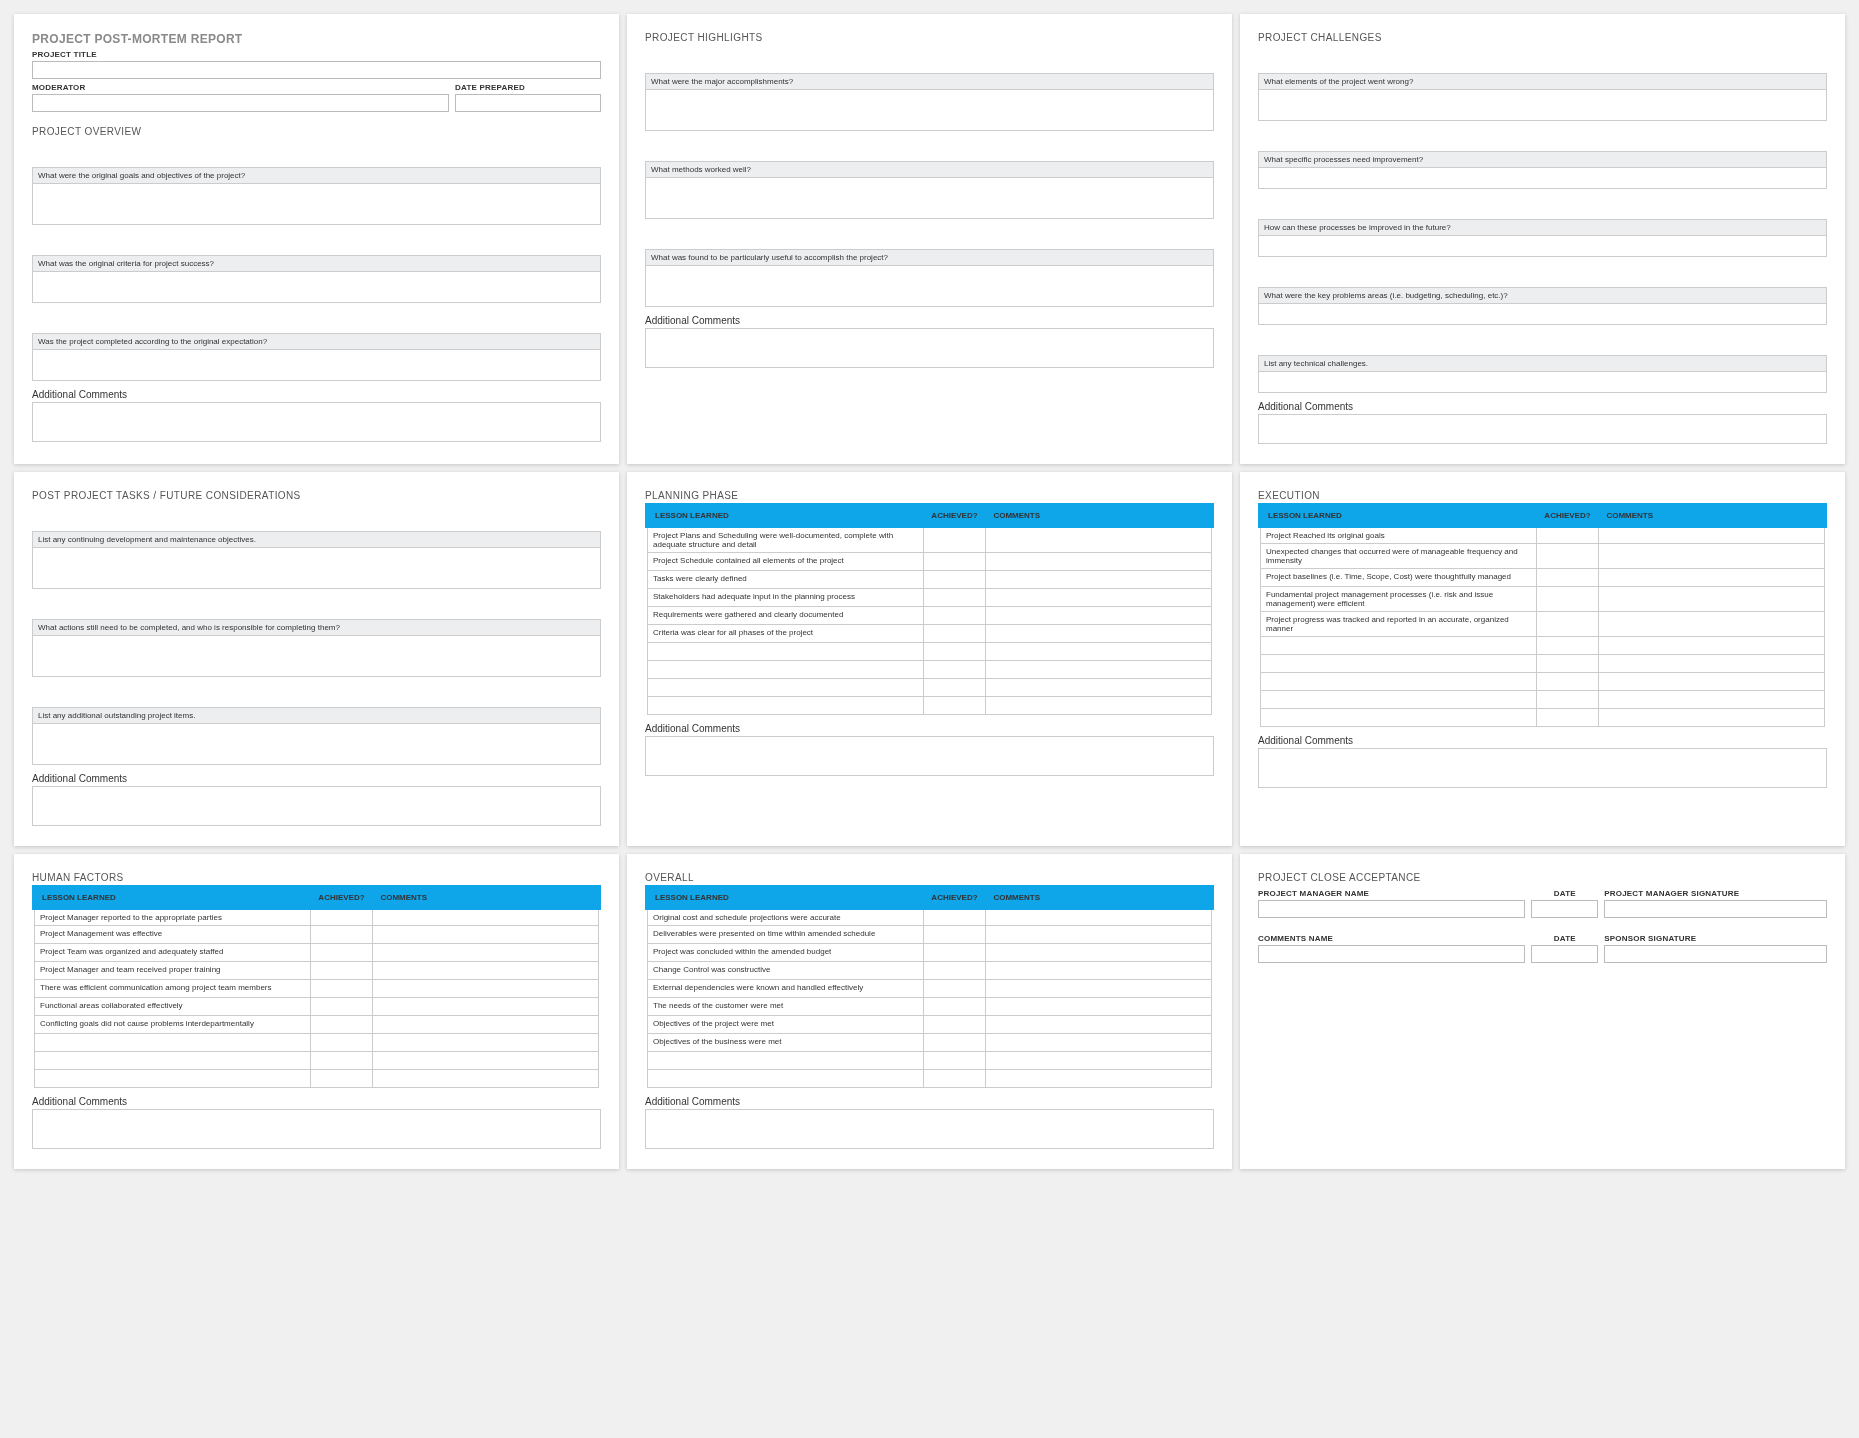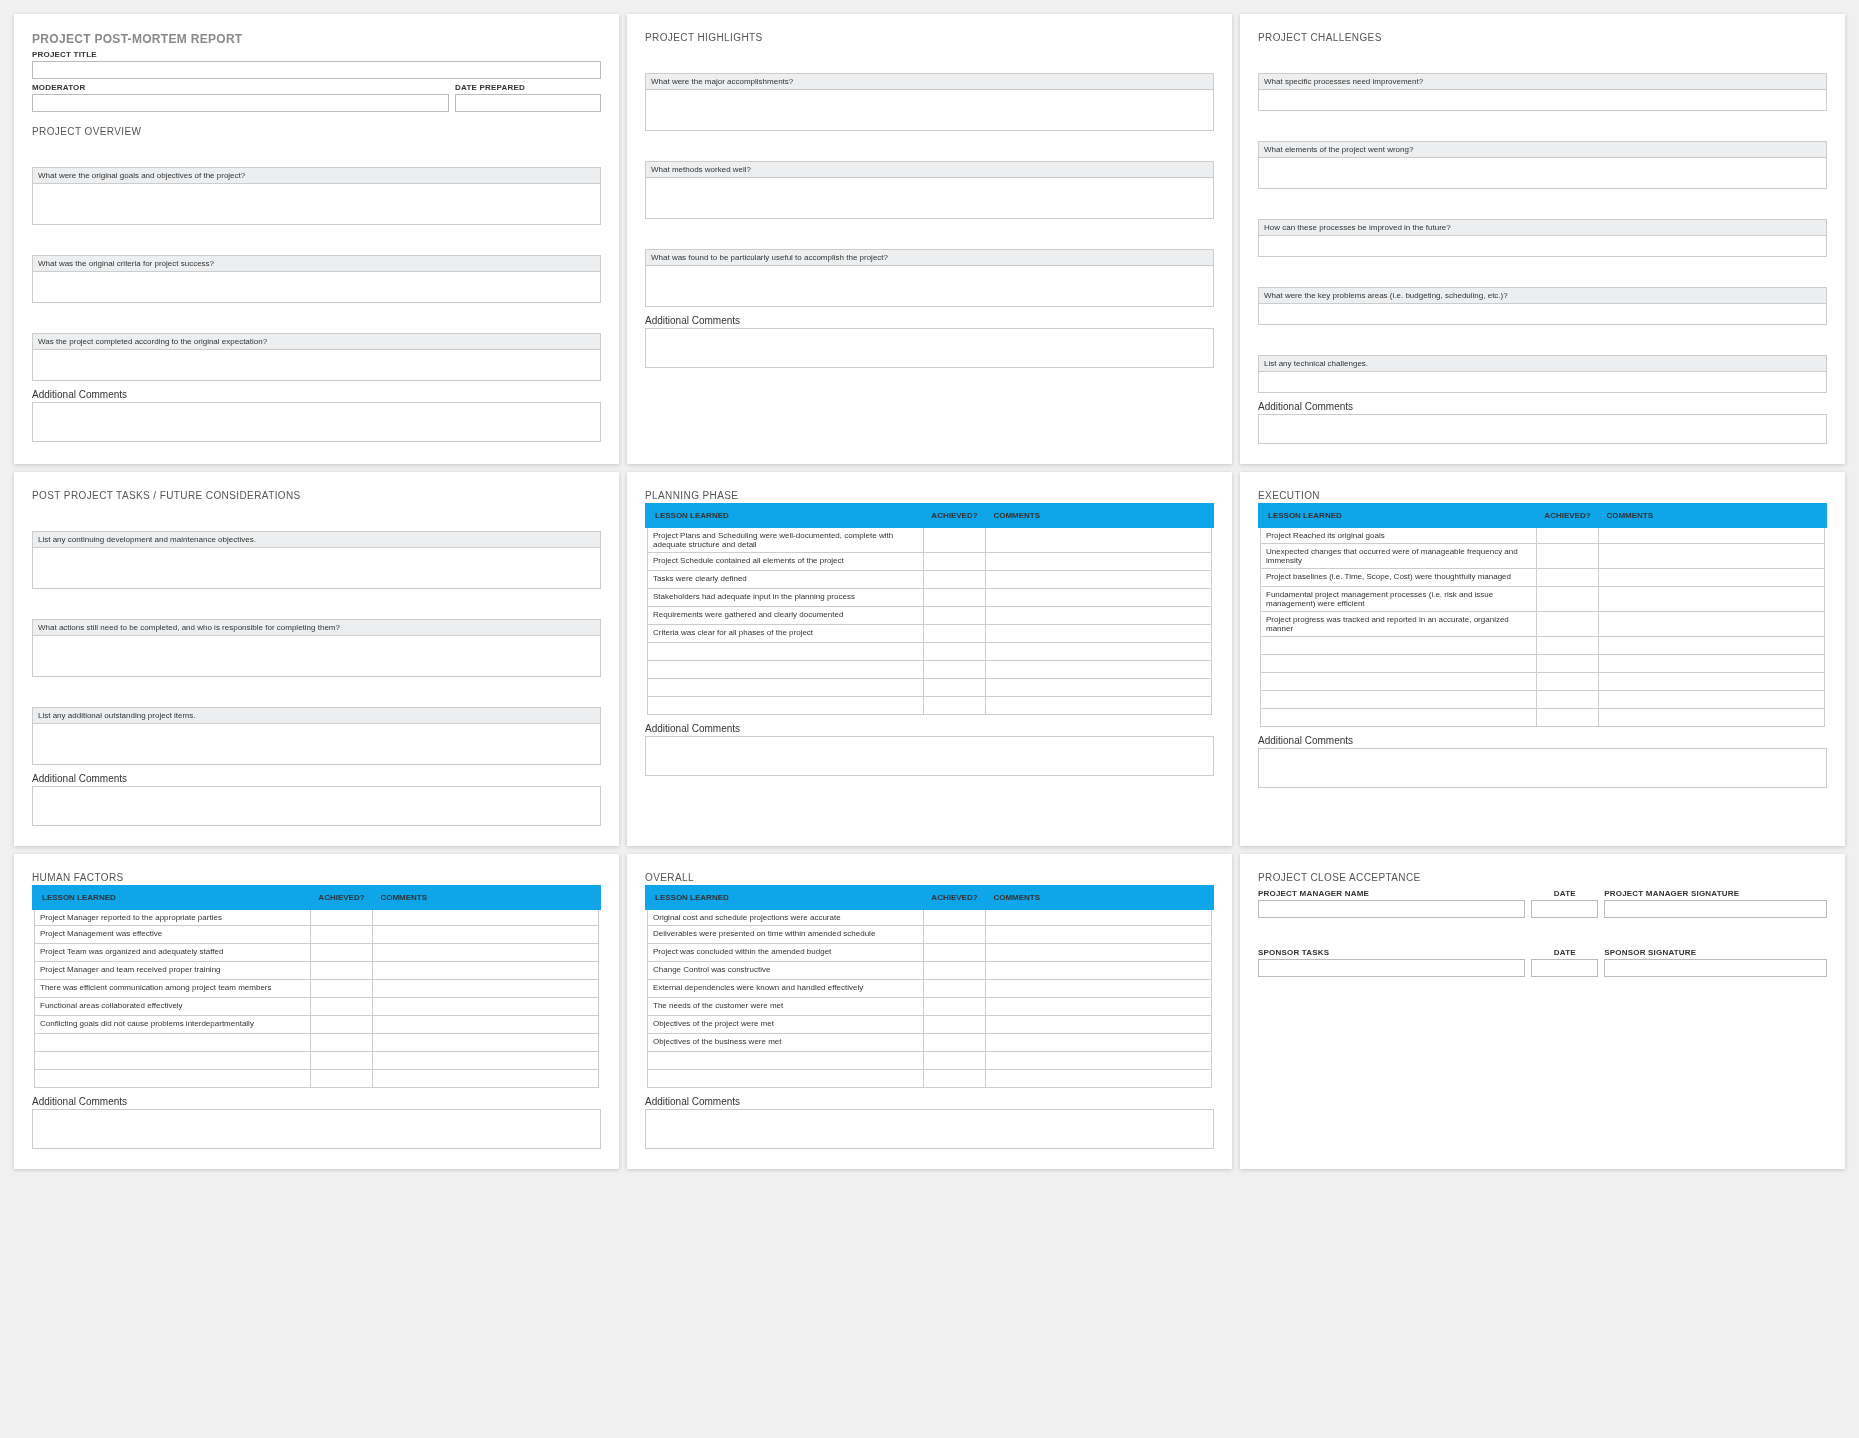--- a/index.html
+++ b/index.html
@@ -97,21 +97,21 @@
     font-size: 10px;
     color: #333;
     margin-top: 8px;
     margin-bottom: 2px;
   }
   .addl-box {
     border: 1px solid #ccc;
     background: #fff;
     min-height: 40px;
   }
-  .sig-row { display: flex; gap: 6px; margin-bottom: 26px; }
+  .sig-row { display: flex; gap: 6px; margin-bottom: 12px; }
   .sig-block { display: flex; flex-direction: column; }
   .sig-block.name { flex: 1.2; }
   .sig-block.date { flex: 0.3; text-align: center; }
   .sig-block.sig  { flex: 1; }
 </style>
 </head>
 <body>
 
 <div class="grid">
 
@@ -160,26 +160,26 @@
         <div class="q-head">What was found to be particularly useful to accomplish the project?</div>
         <div class="q-body tall"></div>
       </div>
     <div class="addl-label">Additional Comments</div>
     <div class="addl-box"></div>
   </div>
 
   <div class="card">
     <div class="section-head" style="margin-top:0">PROJECT CHALLENGES</div>
     <div class="q-box">
+        <div class="q-head">What elements of the project went wrong?</div>
+        <div class="q-body"></div>
+      </div>
+    <div class="q-box">
         <div class="q-head">What specific processes need improvement?</div>
         <div class="q-body" style="min-height:22px"></div>
-      </div>
-    <div class="q-box">
-        <div class="q-head">What elements of the project went wrong?</div>
-        <div class="q-body"></div>
       </div>
     <div class="q-box">
         <div class="q-head">How can these processes be improved in the future?</div>
         <div class="q-body" style="min-height:22px"></div>
       </div>
     <div class="q-box">
         <div class="q-head">What were the key problems areas (i.e. budgeting, scheduling, etc.)?</div>
         <div class="q-body" style="min-height:22px"></div>
       </div>
     <div class="q-box">
@@ -507,21 +507,21 @@
         <div class="label-bold">DATE</div>
         <div class="input-line"></div>
       </div>
       <div class="sig-block sig">
         <div class="label-bold">PROJECT MANAGER SIGNATURE</div>
         <div class="input-line"></div>
       </div>
     </div>
     <div class="sig-row">
       <div class="sig-block name">
-        <div class="label-bold">SPONSOR TASKS</div>
+        <div class="label-bold">COMMENTS NAME</div>
         <div class="input-line"></div>
       </div>
       <div class="sig-block date">
         <div class="label-bold">DATE</div>
         <div class="input-line"></div>
       </div>
       <div class="sig-block sig">
         <div class="label-bold">SPONSOR SIGNATURE</div>
         <div class="input-line"></div>
       </div>

